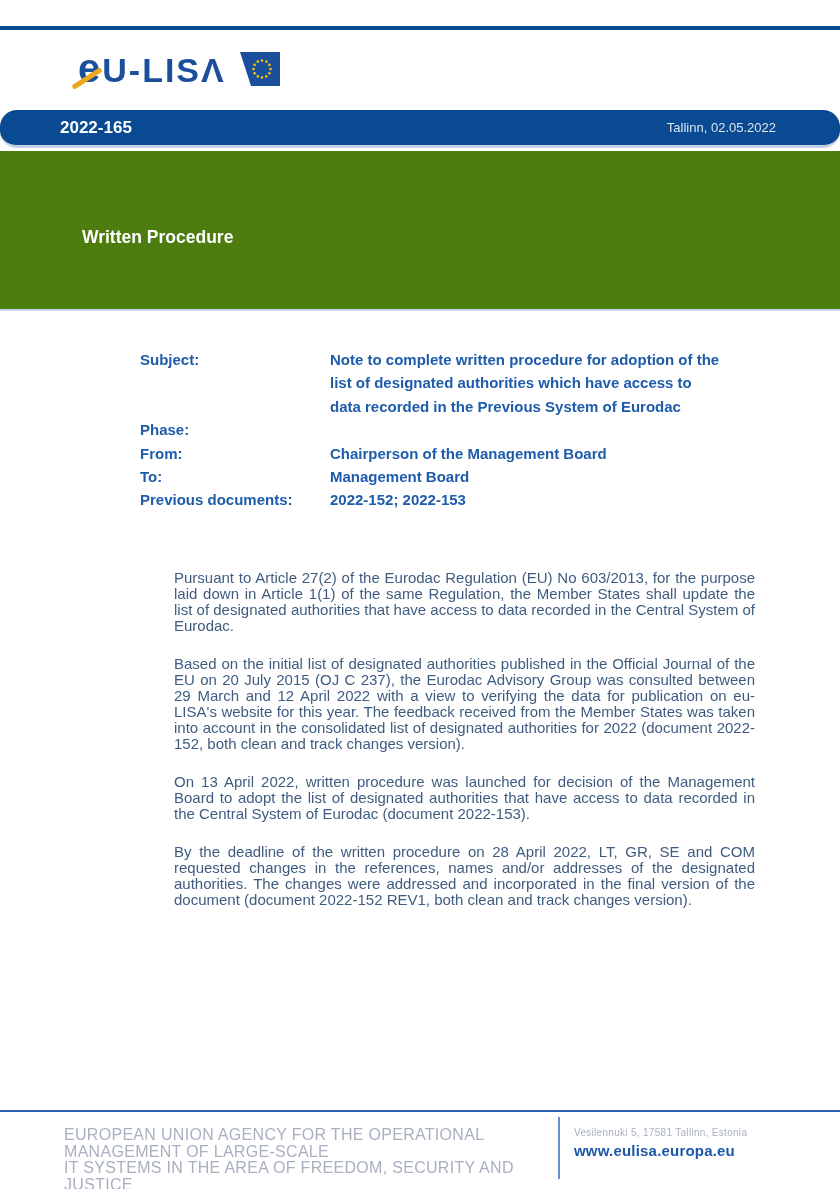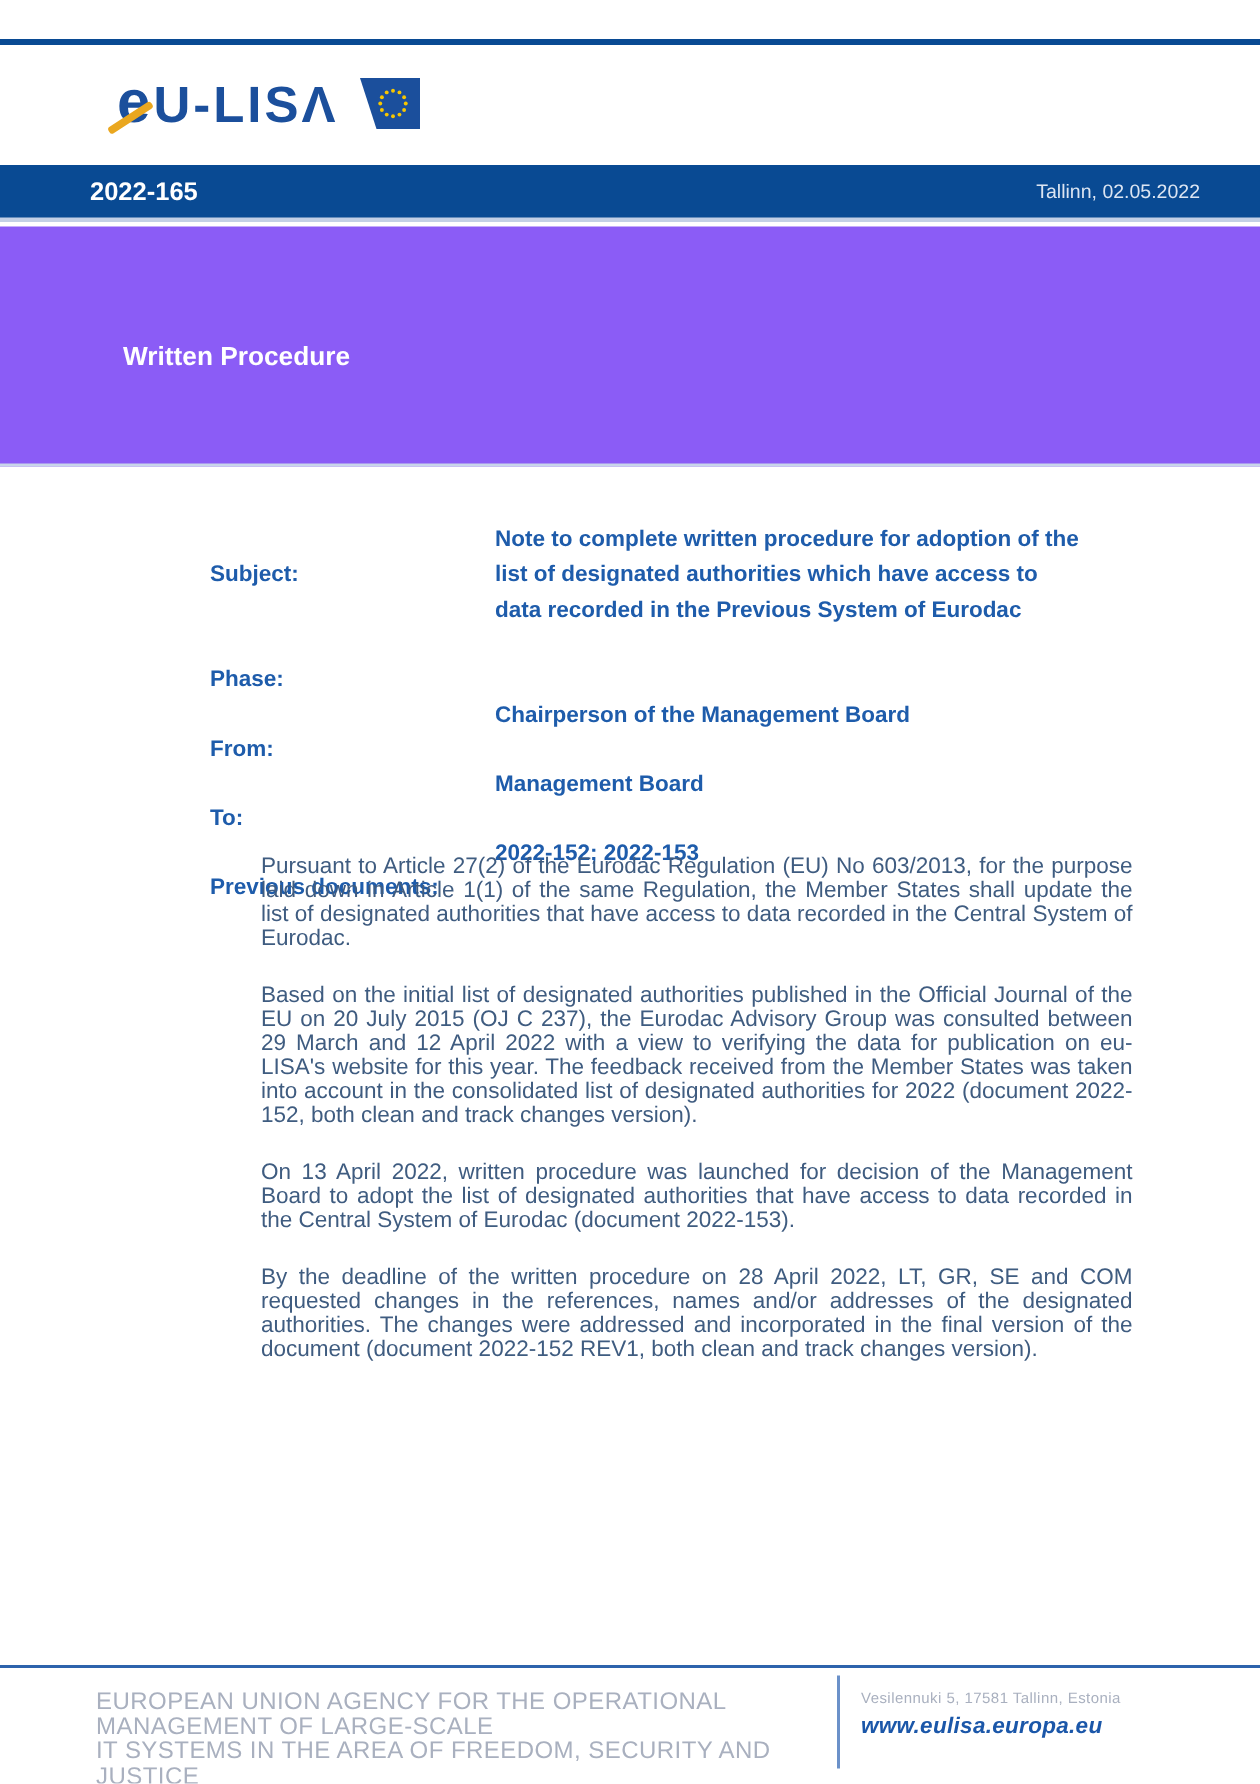--- a/index.html
+++ b/index.html
@@ -16,49 +16,49 @@
   .logo-e{position:relative;font-size:40px;line-height:40px;display:inline-block;}
   .logo-slash{position:absolute;left:-8px;bottom:7px;width:34px;height:5px;background:#eaa71f;
     transform:rotate(-33deg);border-radius:2px;}
   .logo-mid{font-size:34px;line-height:40px;}
   .logo-a{font-size:34px;line-height:40px;}
   .logo-flag{margin-left:8px;display:block;}
 
   
   .header-bar{position:absolute;top:110px;left:0;width:840px;height:38px;background:#094a93;
     border-bottom:3px solid #c3d0e6;display:flex;align-items:center;justify-content:space-between;
-    box-sizing:border-box;padding:0 40px 0 60px;}
+    box-sizing:border-box;padding:0 64px 0 60px;border-radius:17px;}
   .doc-number{color:#ffffff;font-size:17px;font-weight:bold;}
   .date-line{color:#dce5f2;font-size:13px;}
 
   
-  .banner{position:absolute;top:151px;left:0;width:840px;height:160px;background:#8b5cf6;
+  .banner{position:absolute;top:151px;left:0;width:840px;height:160px;background:#4d7c0f;
     border-bottom:2px solid #c9d6ea;box-sizing:border-box;}
   .banner-title{color:#ffffff;font-size:17.5px;font-weight:bold;padding:76px 0 0 82px;}
 
   
   .meta{position:absolute;top:348px;left:140px;width:586px;color:#1e5cab;
     font-size:15px;font-weight:bold;line-height:23.4px;}
   .meta-row{display:flex;}
-  .meta-label{flex:0 0 190px;margin-top:23px;}
+  .meta-label{flex:0 0 190px;}
   .meta-value{width:392px;}
 
   
   .paragraphs{position:absolute;top:570px;left:132px;width:581px;color:#3f5c80;
     font-size:15px;line-height:16px;text-align:justify;margin-left:42px;}
   .paragraphs p{margin:0 0 22px 0;}
 
   
   .footer-rule{position:absolute;top:1110px;left:0;width:840px;height:2px;background:#2d63ac;}
   .footer-left{position:absolute;top:1127px;left:64px;width:465px;color:#a9b0bf;
     font-size:16px;line-height:16.5px;letter-spacing:0.3px;}
   .footer-divider{position:absolute;top:1117px;left:558px;width:2px;height:62px;background:#6b91c9;}
   .footer-right{position:absolute;top:1127px;left:574px;}
   .footer-address{color:#a9b0bf;font-size:10px;letter-spacing:0.3px;margin-bottom:4px;}
-  .footer-site{color:#1b57a9;font-size:15px;font-weight:bold;letter-spacing:0.2px;font-style:italic;}
+  .footer-site{color:#1b57a9;font-size:15px;font-weight:bold;letter-spacing:0.2px;}
 </style>
 </head>
 <body>
 
 <div class="top-rule"></div>
 
 <div class="logo">
   <div class="logo-text">
     <span class="logo-e">
       <span>e</span>

